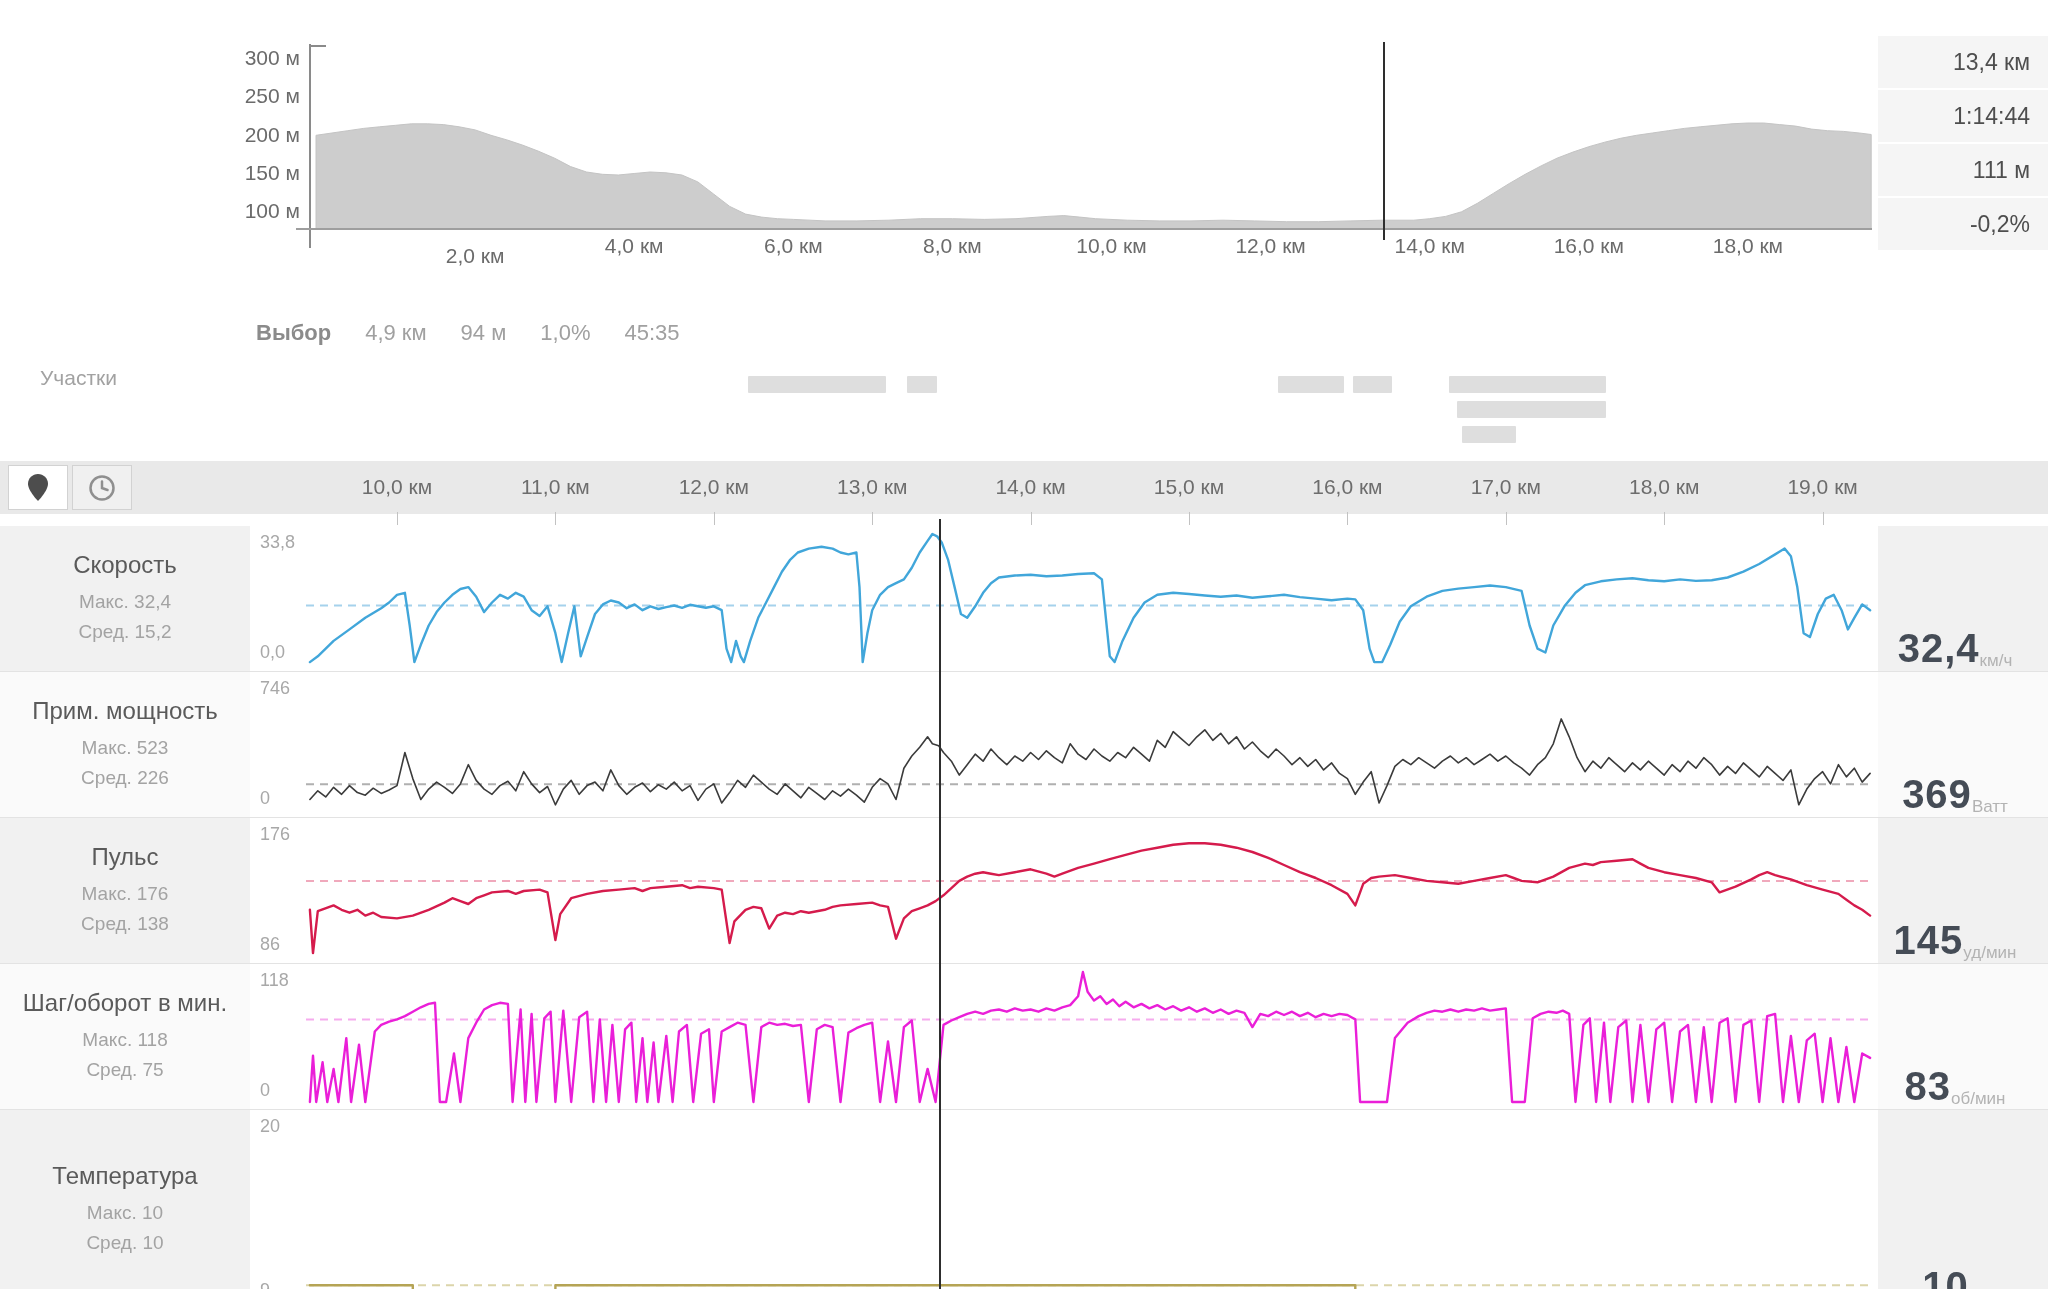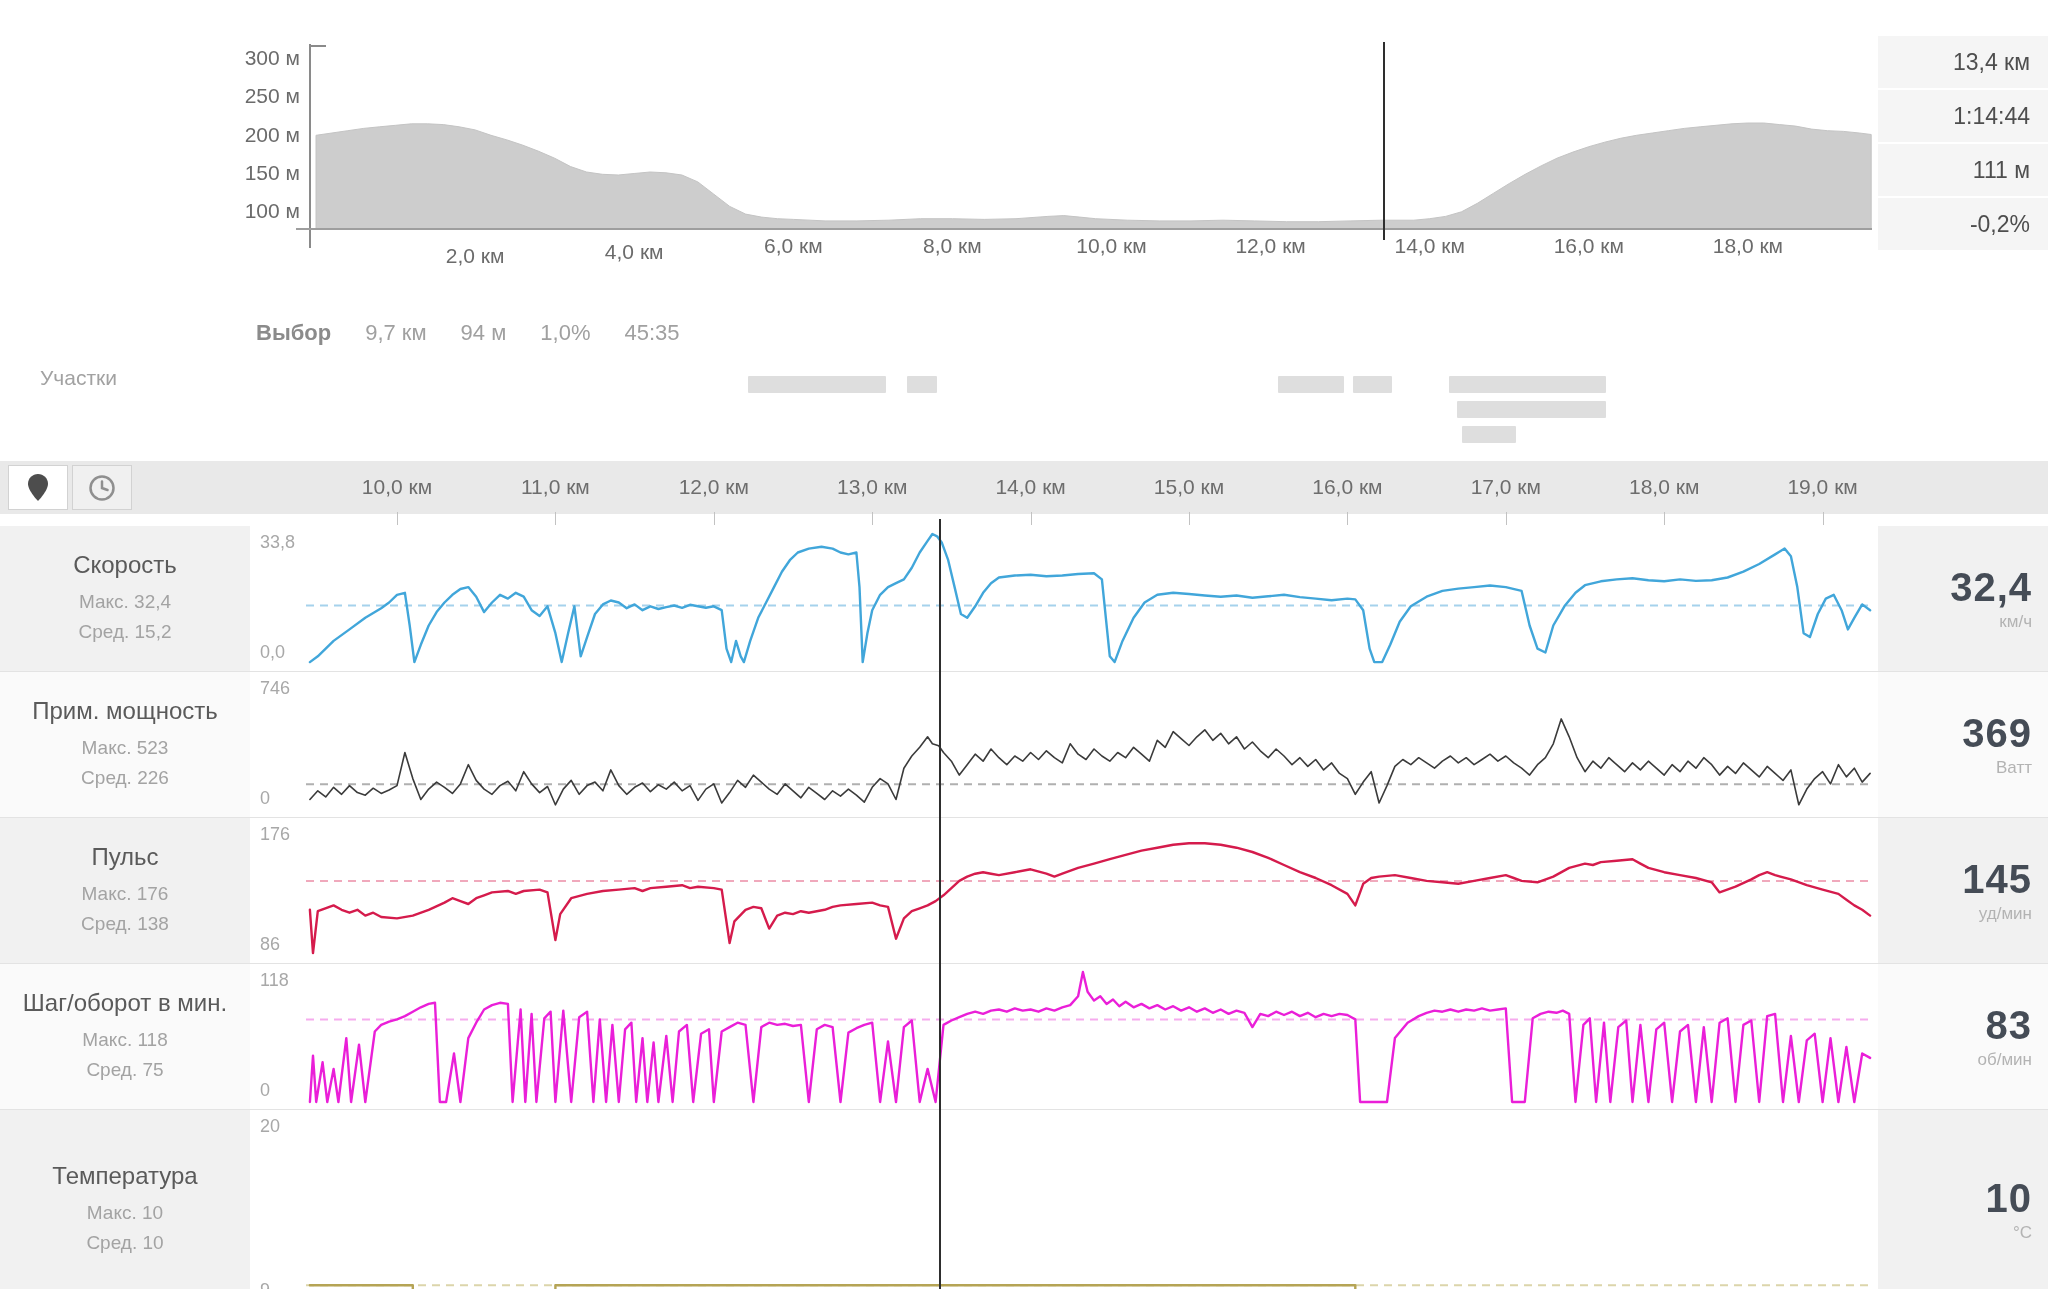--- a/index.html
+++ b/index.html
@@ -34,21 +34,21 @@
   .chart-row{position:absolute;left:0;width:2048px;}
   .row-label{position:absolute;left:0;top:0;bottom:1px;width:250px;display:flex;flex-direction:column;
              justify-content:center;align-items:center;text-align:center;}
   .row-label.shade-a{background:#f1f1f1;}
   .row-label.shade-b{background:#fafafa;}
   .row-title{font-size:24px;color:#5a5a5a;margin-bottom:8px;}
   .row-sub{font-size:19px;color:#a3a3a3;line-height:1.55;}
   .row-plot{position:absolute;left:250px;top:0;bottom:1px;width:1628px;background:#fff;}
   .row-plot svg{position:absolute;left:0;top:0;}
   .ytick{position:absolute;left:10px;font-size:18px;color:#a8a8a8;text-align:center;}
-  .row-value{position:absolute;left:1878px;top:0;bottom:1px;width:170px;display:flex;flex-direction:column;
+  .row-value{position:absolute;left:1878px;top:0;bottom:1px;width:170px;display:flex;flex-direction:row;
              justify-content:center;align-items:flex-end;padding-right:16px;box-sizing:border-box;}
   .row-value.shade-a{background:#f1f1f1;}
   .row-value.shade-b{background:#fafafa;}
   .val-big{font-size:40px;font-weight:600;color:#454c56;letter-spacing:1px;}
   .val-unit{font-size:17px;color:#b3b3b3;margin-top:2px;}
   .row-sep{position:absolute;left:0;right:0;bottom:0;height:1px;background:#e3e3e3;}
   .bottom-strip{position:absolute;left:0;top:1274px;width:2048px;height:15px;background:#fff;}
   .bottom-bar{position:absolute;left:0;top:1281px;width:2048px;height:8px;background:#d9d9d9;}
 </style>
 </head>
@@ -65,21 +65,21 @@
       </svg>
     <div id="elev-ylabels">
         <span class="elev-ylab" style="left: 230px; top: 10px;">300 м</span>
         <span class="elev-ylab" style="left: 230px; top: 48.25px;">250 м</span>
         <span class="elev-ylab" style="left: 230px; top: 86.5px;">200 м</span>
         <span class="elev-ylab" style="left: 230px; top: 124.75px;">150 м</span>
         <span class="elev-ylab" style="left: 230px; top: 163px; text-align: right;">100 м</span>
       </div>
     <div id="elev-xlabels">
         <span class="elev-xlab" style="left: 475.1px; top: 208px;">2,0 км</span>
-        <span class="elev-xlab" style="left: 634.2px; top: 204px;">4,0 км</span>
+        <span class="elev-xlab" style="left: 634.2px; top: 198px;">4,0 км</span>
         <span class="elev-xlab" style="left: 793.3px; top: 198px;">6,0 км</span>
         <span class="elev-xlab" style="left: 952.4px; top: 198px;">8,0 км</span>
         <span class="elev-xlab" style="left: 1111.5px; top: 198px;">10,0 км</span>
         <span class="elev-xlab" style="left: 1270.6px; top: 198px;">12,0 км</span>
         <span class="elev-xlab" style="left: 1429.7px; top: 198px;">14,0 км</span>
         <span class="elev-xlab" style="left: 1588.8px; top: 198px;">16,0 км</span>
         <span class="elev-xlab" style="left: 1747.9px; top: 198px;">18,0 км</span>
       </div>
     <div id="top-cursor" class="cursor" style="left: 1383.36px; top: 6px; height: 198px;"></div>
 
@@ -93,21 +93,21 @@
       <div class="sum-row">
           <span>111 м</span>
         </div>
       <div class="sum-row">
           <span>-0,2%</span>
         </div>
     </div>
 
     <div class="selection">
       <span class="sel-label">Выбор</span>
-      <span>9,7 км</span>
+      <span>4,9 км</span>
       <span>94 м</span>
       <span>1,0%</span>
       <span>45:35</span>
     </div>
 
     <div class="segments-label">Участки</div>
     <div id="segments">
         <div class="seg-bar" style="left: 747.957px; width: 137.621px; top: 340px;"></div>
         <div class="seg-bar" style="left: 907.056px; width: 30.229px; top: 340px;"></div>
         <div class="seg-bar" style="left: 1277.76px; width: 66.0265px; top: 340px;"></div>

